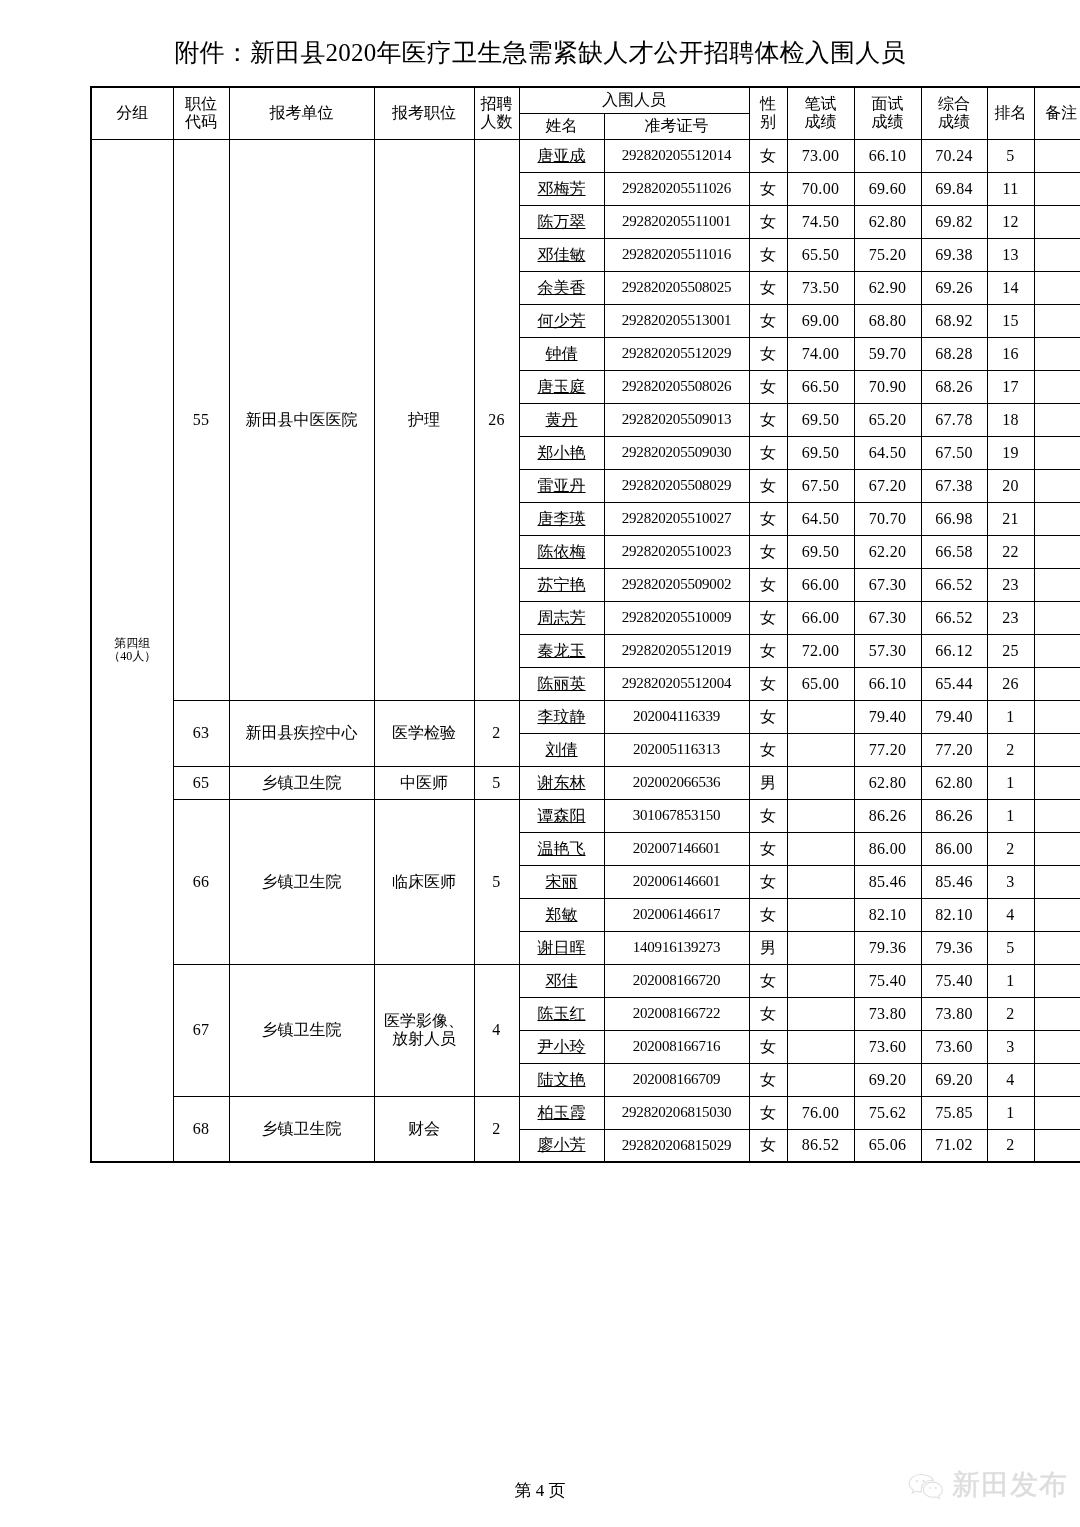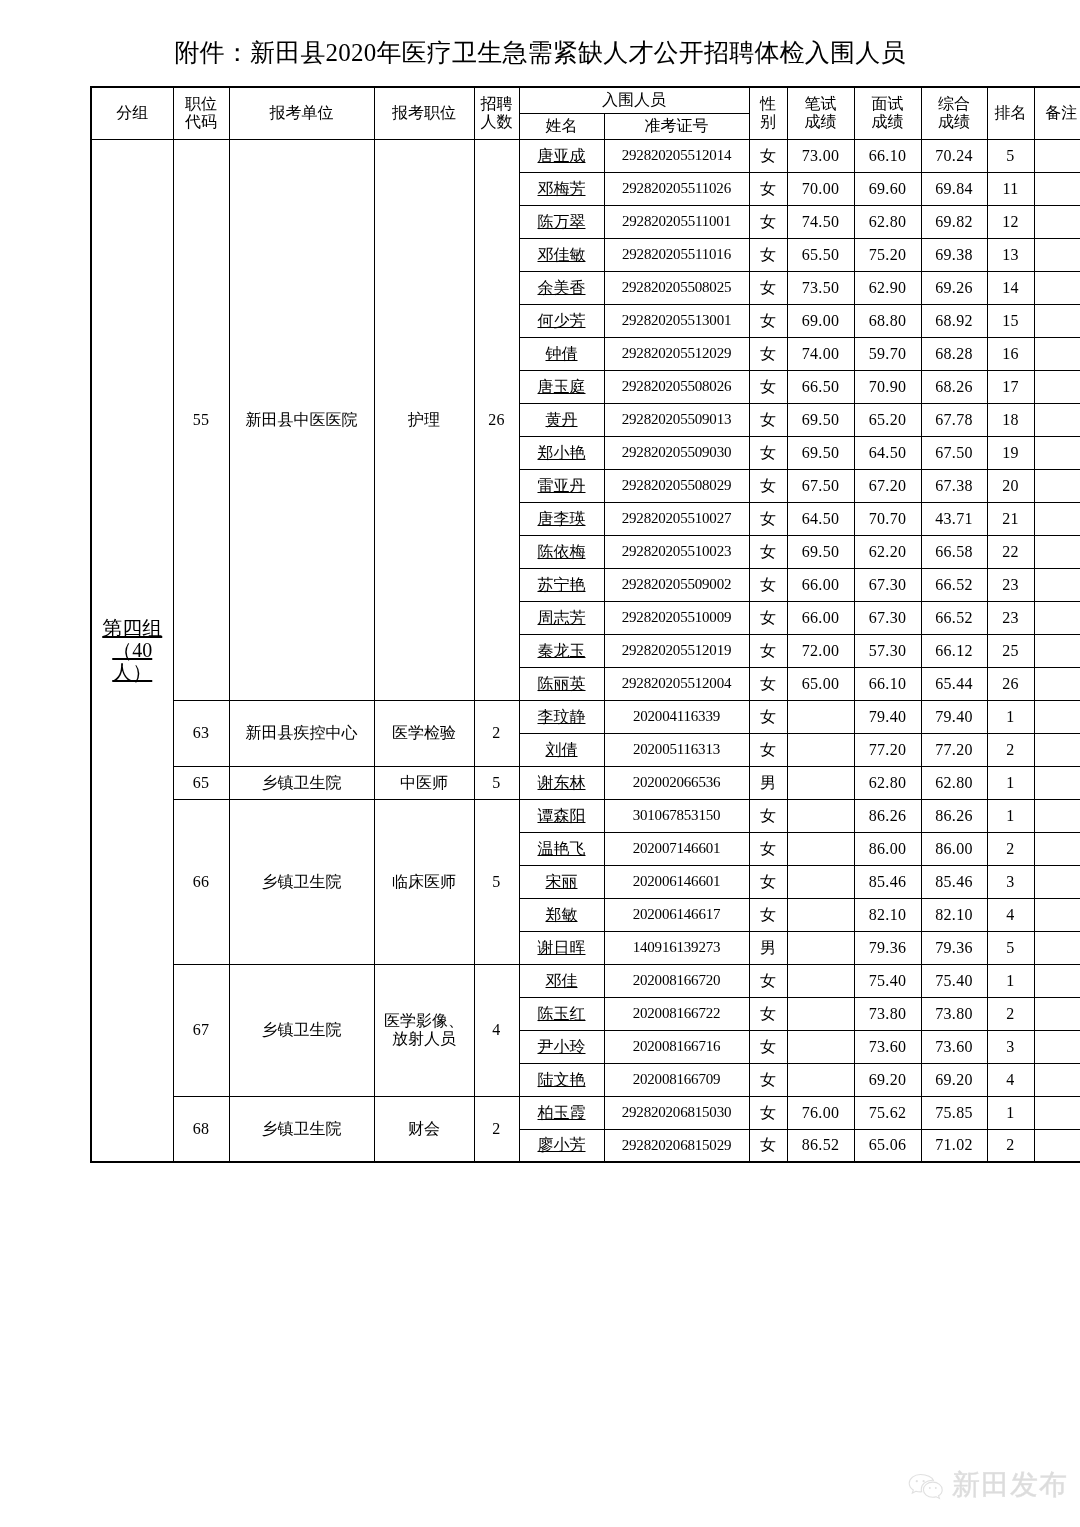--- a/index.html
+++ b/index.html
@@ -65,23 +65,22 @@
     line-height: 1.05;
   }
   tbody td {
     height: 33px;
     font-size: 16px;
   }
   td.name-cell { font-size: 16px; text-decoration: underline; }
   td.ticket-cell { font-size: 15px; letter-spacing: -0.2px; }
   td.num-cell { font-size: 16px; letter-spacing: 0.3px; }
   td.group-cell {
-    font-size: 20px;
+    font-size: 12px;
     line-height: 1.25;
-    text-decoration: underline;
   }
   
   col.c-group   { width: 82px; }
   col.c-code    { width: 56px; }
   col.c-unit    { width: 145px; }
   col.c-post    { width: 100px; }
   col.c-hire    { width: 45px; }
   col.c-name    { width: 85px; }
   col.c-ticket  { width: 145px; }
   col.c-sex     { width: 38px; }
@@ -297,21 +296,21 @@
             <td class="num-cell">67.38</td>
             <td class="num-cell">20</td>
             <td></td>
           </tr>
           <tr>
             <td class="name-cell">唐李瑛</td>
             <td class="ticket-cell">292820205510027</td>
             <td>女</td>
             <td class="num-cell">64.50</td>
             <td class="num-cell">70.70</td>
-            <td class="num-cell">43.71</td>
+            <td class="num-cell">66.98</td>
             <td class="num-cell">21</td>
             <td></td>
           </tr>
           <tr>
             <td class="name-cell">陈依梅</td>
             <td class="ticket-cell">292820205510023</td>
             <td>女</td>
             <td class="num-cell">69.50</td>
             <td class="num-cell">62.20</td>
             <td class="num-cell">66.58</td>
@@ -518,20 +517,21 @@
             <td class="num-cell">86.52</td>
             <td class="num-cell">65.06</td>
             <td class="num-cell">71.02</td>
             <td class="num-cell">2</td>
             <td></td>
           </tr>
         </tbody>
     </table>
   </div>
 
+  <div id="footer-page">第 4 页</div>
 
   <div id="watermark">
     <span>
       <svg width="40" height="30" viewBox="0 0 40 30" aria-hidden="true">
         <path d="M14.5 4.5C8.2 4.5 3.2 8.5 3.2 13.3c0 2.7 1.6 5.1 4.1 6.7l-1 3.1 3.6-1.8c1.4.4 2.9.6 4.6.6.4 0 .8 0 1.2-.1-.3-.8-.4-1.6-.4-2.5 0-5 4.9-9 10.9-9 .4 0 .8 0 1.2.1C26.3 7 20.9 4.5 14.5 4.5z" fill="none" stroke="#9a9a9a" stroke-width="1.1"></path>
         <circle cx="10.8" cy="11.2" r="1.1" fill="#9a9a9a"></circle>
         <circle cx="17.6" cy="11.2" r="1.1" fill="#9a9a9a"></circle>
         <path d="M26.8 12.1c-5.2 0-9.4 3.4-9.4 7.6 0 4.2 4.2 7.6 9.4 7.6 1.2 0 2.4-.2 3.5-.5l3.1 1.6-.9-2.6c2.2-1.4 3.7-3.6 3.7-6.1 0-4.2-4.2-7.6-9.4-7.6z" fill="none" stroke="#9a9a9a" stroke-width="1.1"></path>
         <circle cx="23.8" cy="18.0" r="0.95" fill="#9a9a9a"></circle>
         <circle cx="29.8" cy="18.0" r="0.95" fill="#9a9a9a"></circle>

